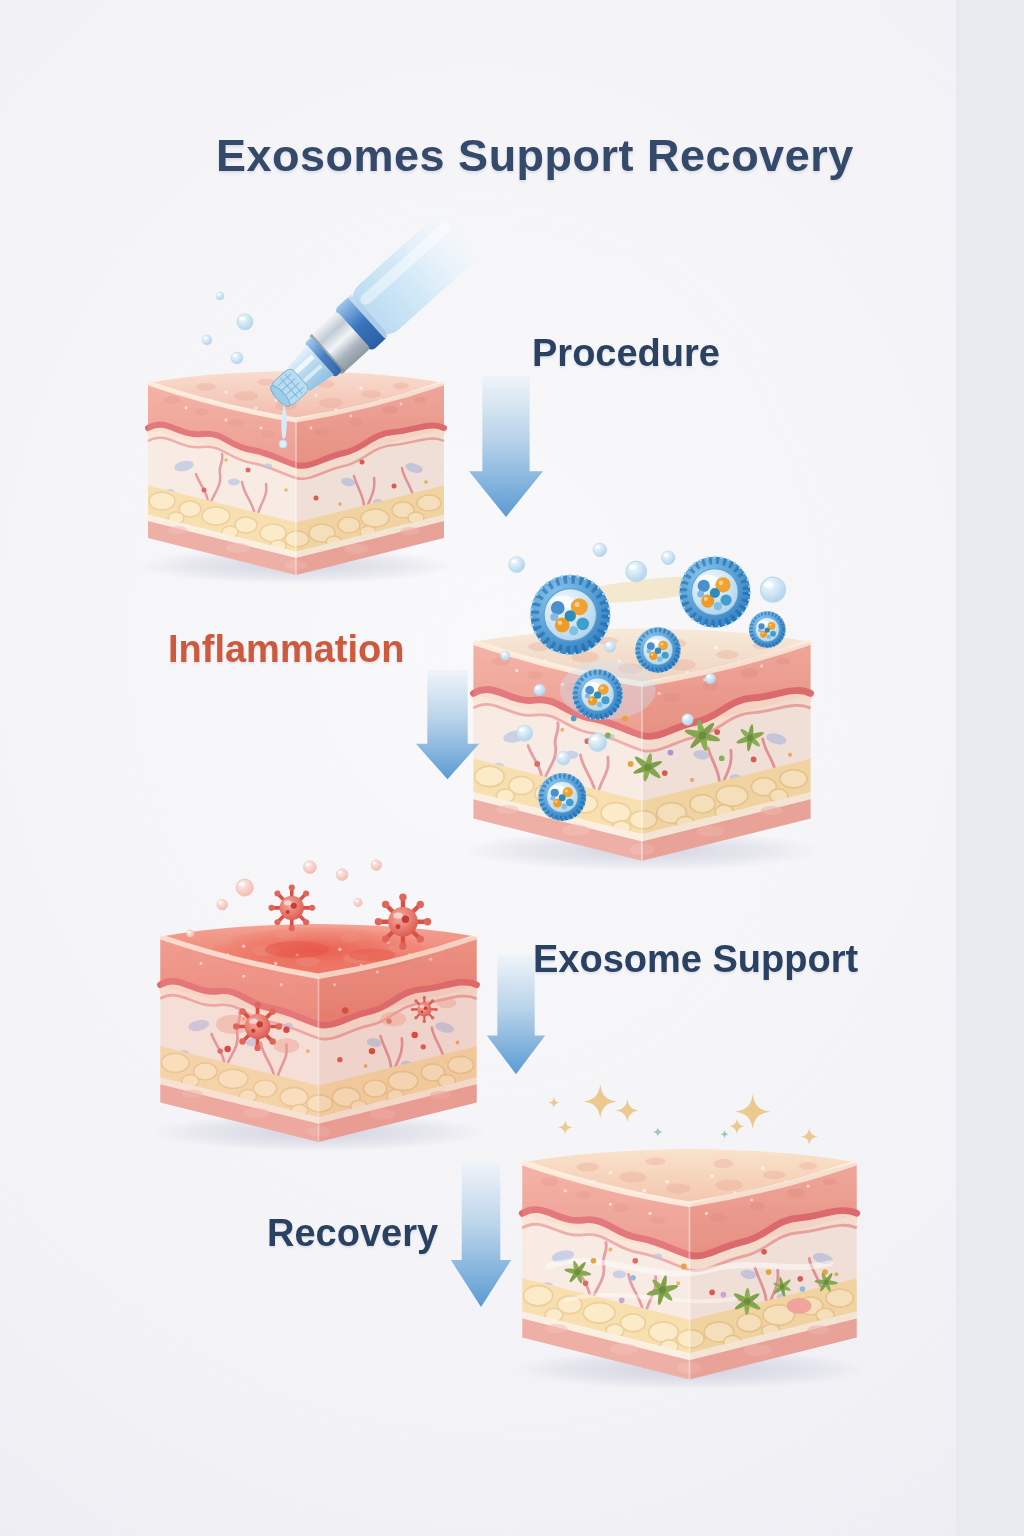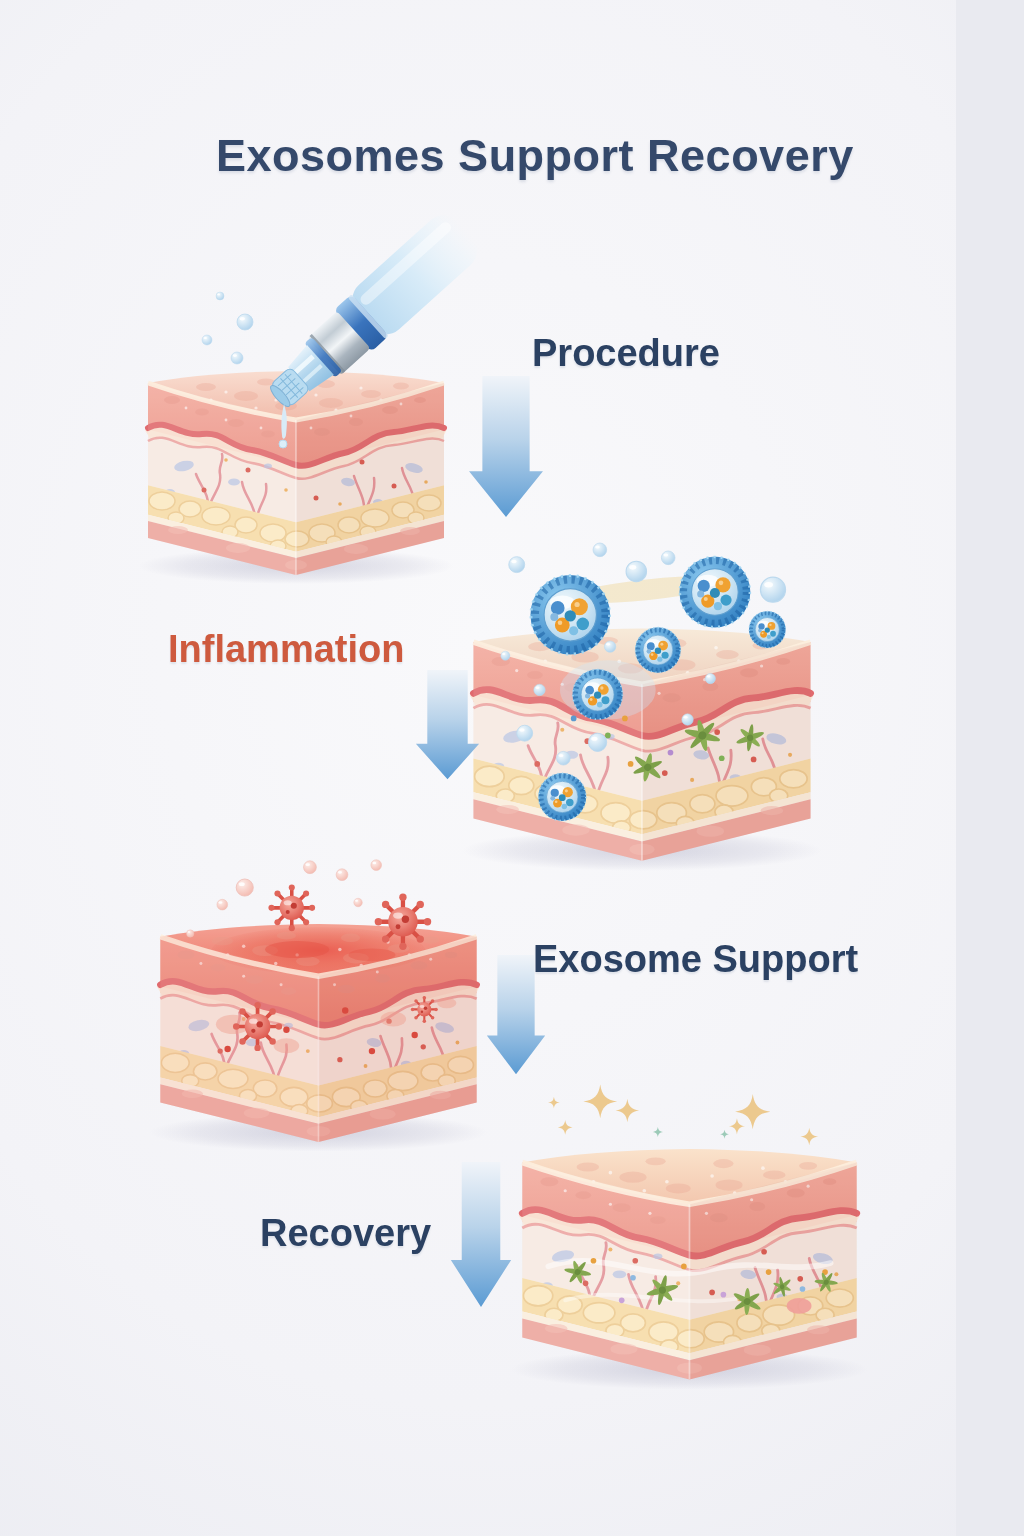--- a/index.html
+++ b/index.html
@@ -13,21 +13,21 @@
     color:#35496b;letter-spacing:.5px;white-space:nowrap;
     text-shadow:0 2px 3px rgba(60,80,120,.15);
   }
   .stage-label{
     position:absolute;font-weight:700;color:#2b4162;white-space:nowrap;
     text-shadow:0 2px 2px rgba(60,80,120,.12);font-size:38px;
   }
   .lbl-procedure{left:532px;top:332px;}
   .lbl-inflammation{left:168px;top:628px;color:#ce5a3e;}
   .lbl-exosome{left:533px;top:922px;margin-top:16px;}
-  .lbl-recovery{left:260px;top:1212px;}
+  .lbl-recovery{left:267px;top:1212px;}
   svg.block,svg.arrow{position:absolute;display:block;overflow:visible;}
   .b1{left:116px;top:220px;width:360px;height:380px;}
   .b2{left:437px;top:519px;width:410px;height:376px;}
   .b3{left:126px;top:848px;width:385px;height:326px;}
   .b4{left:486px;top:1080px;width:407px;height:322px;}
   .a1{left:468px;top:376px;width:76px;height:142px;}
   .a2{left:415px;top:670px;width:65px;height:110px;}
   .a3{left:486px;top:955px;width:60px;height:120px;}
   .a4{left:450px;top:1162px;width:62px;height:146px;}
   .cube-red{--top:url(#gTopRed);--epi:url(#gEpiRed);--patch:url(#gPatch);--tint:rgba(240,112,95,.10);}

